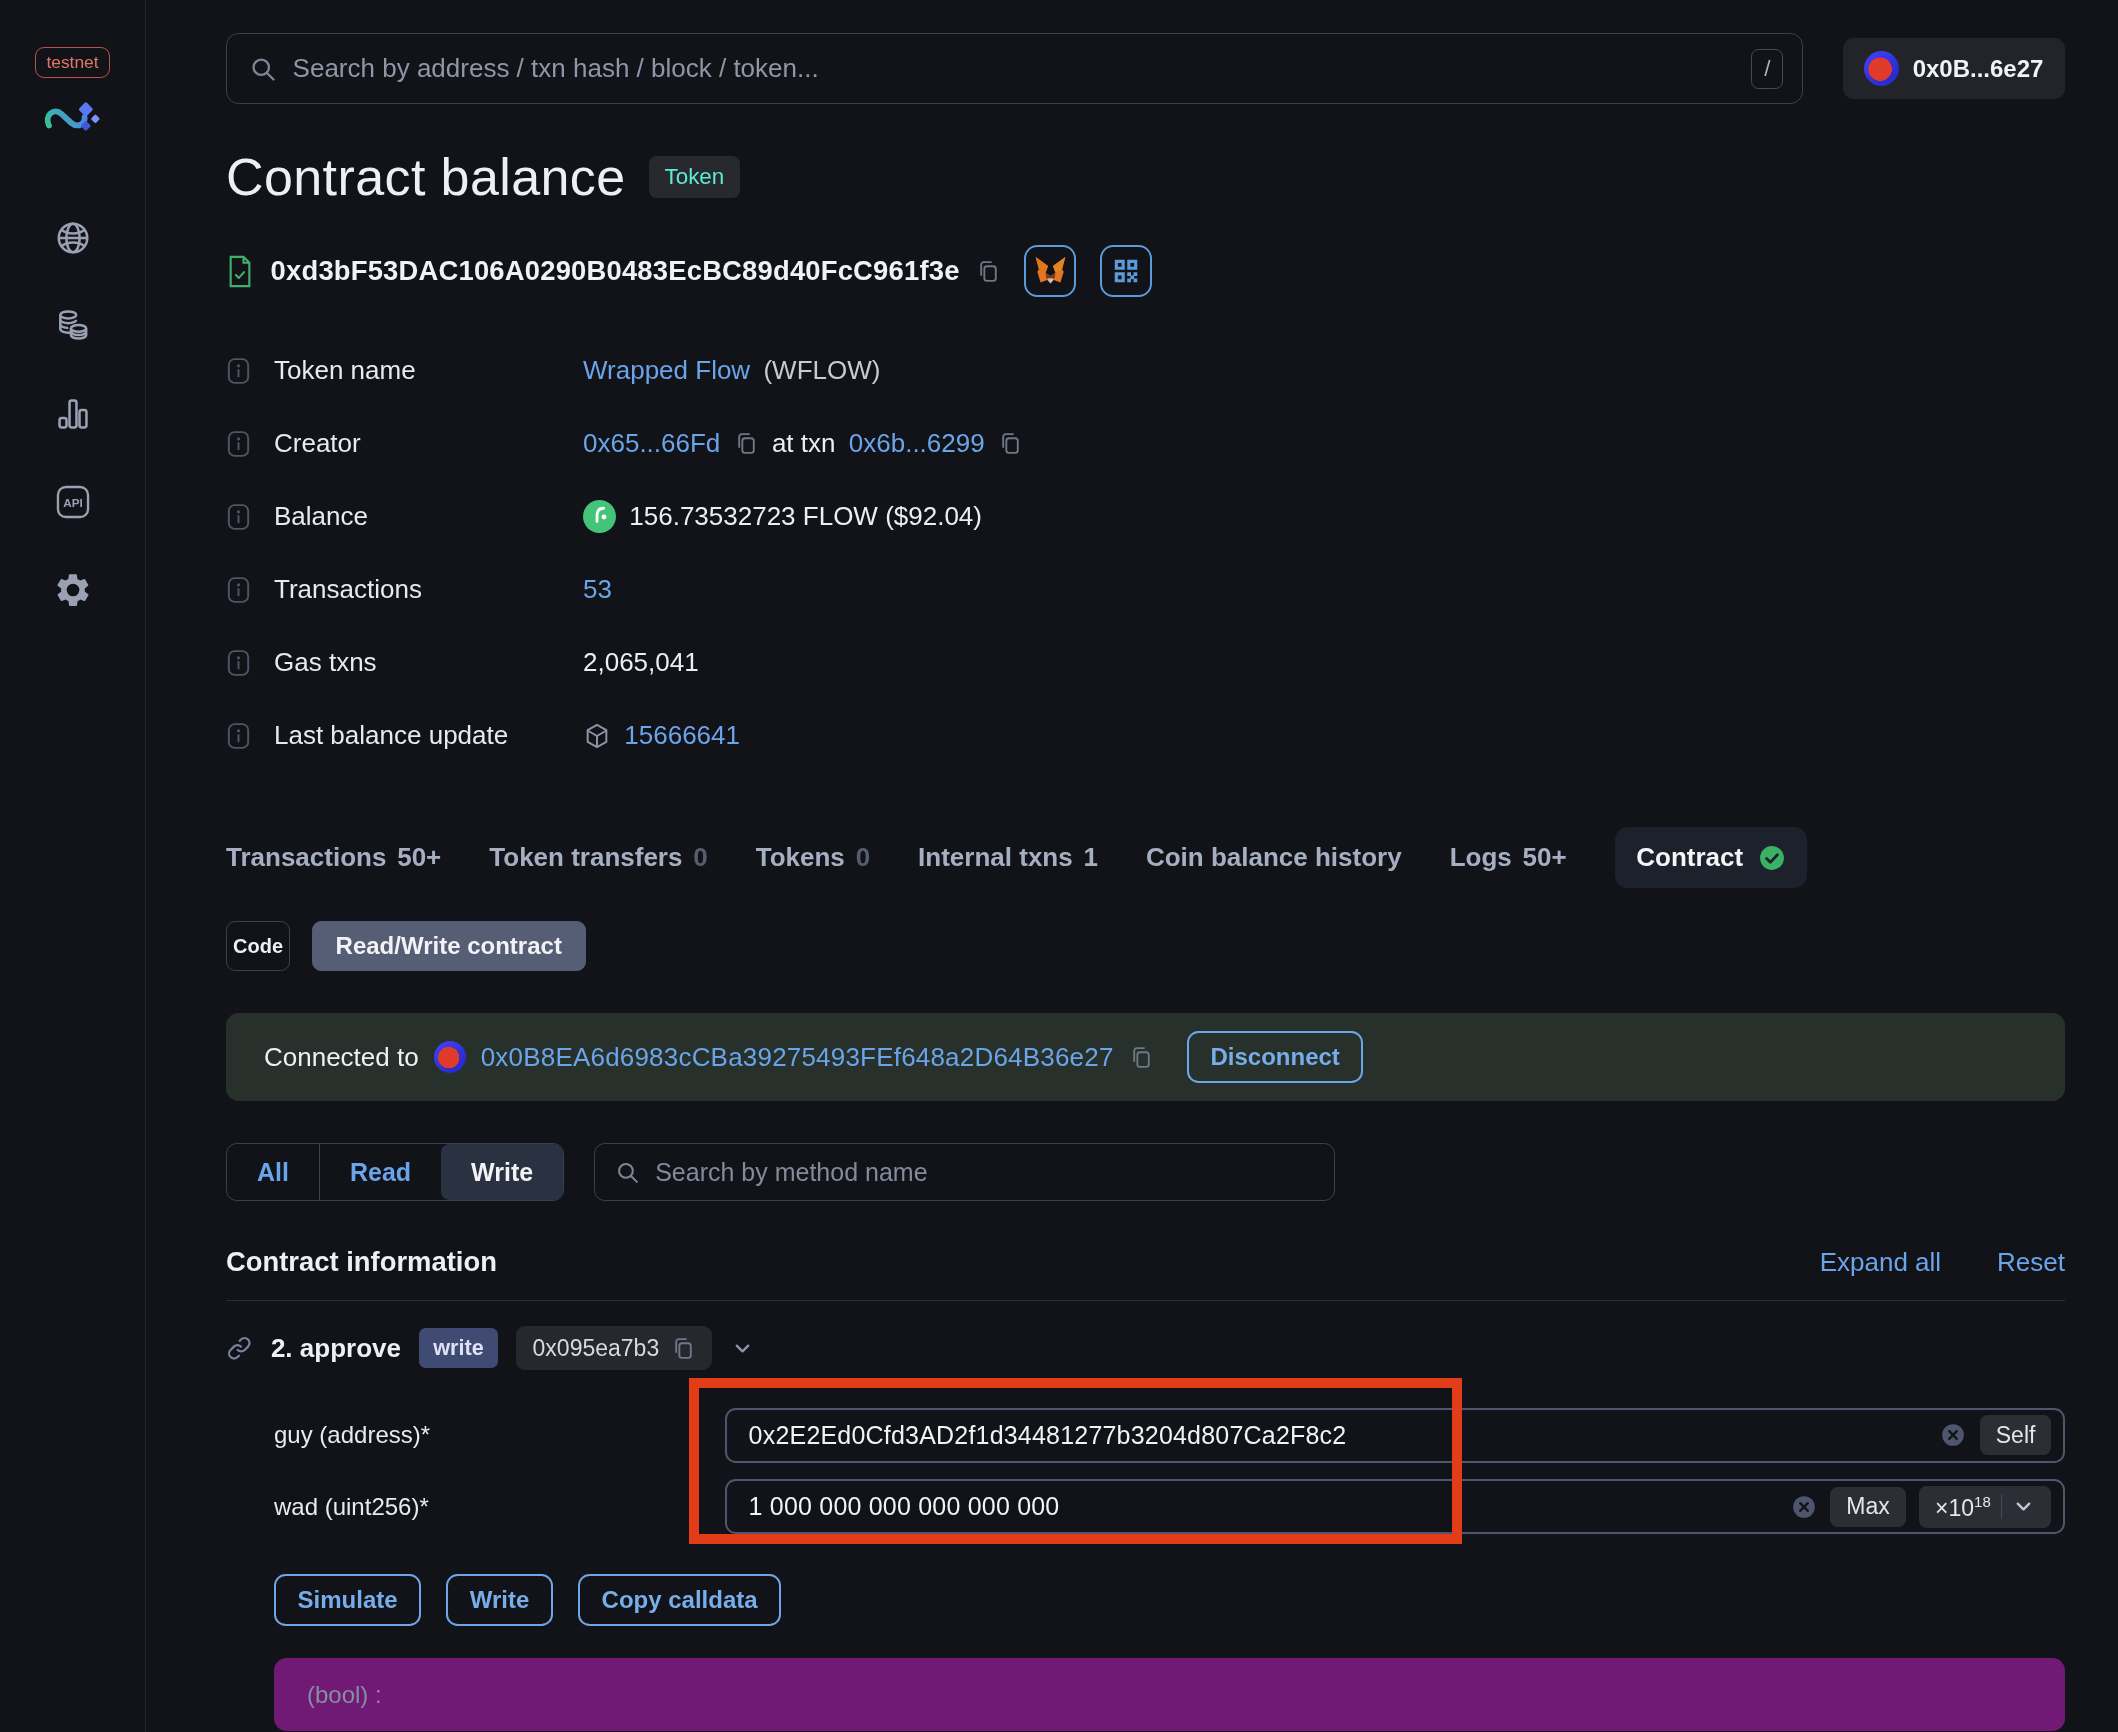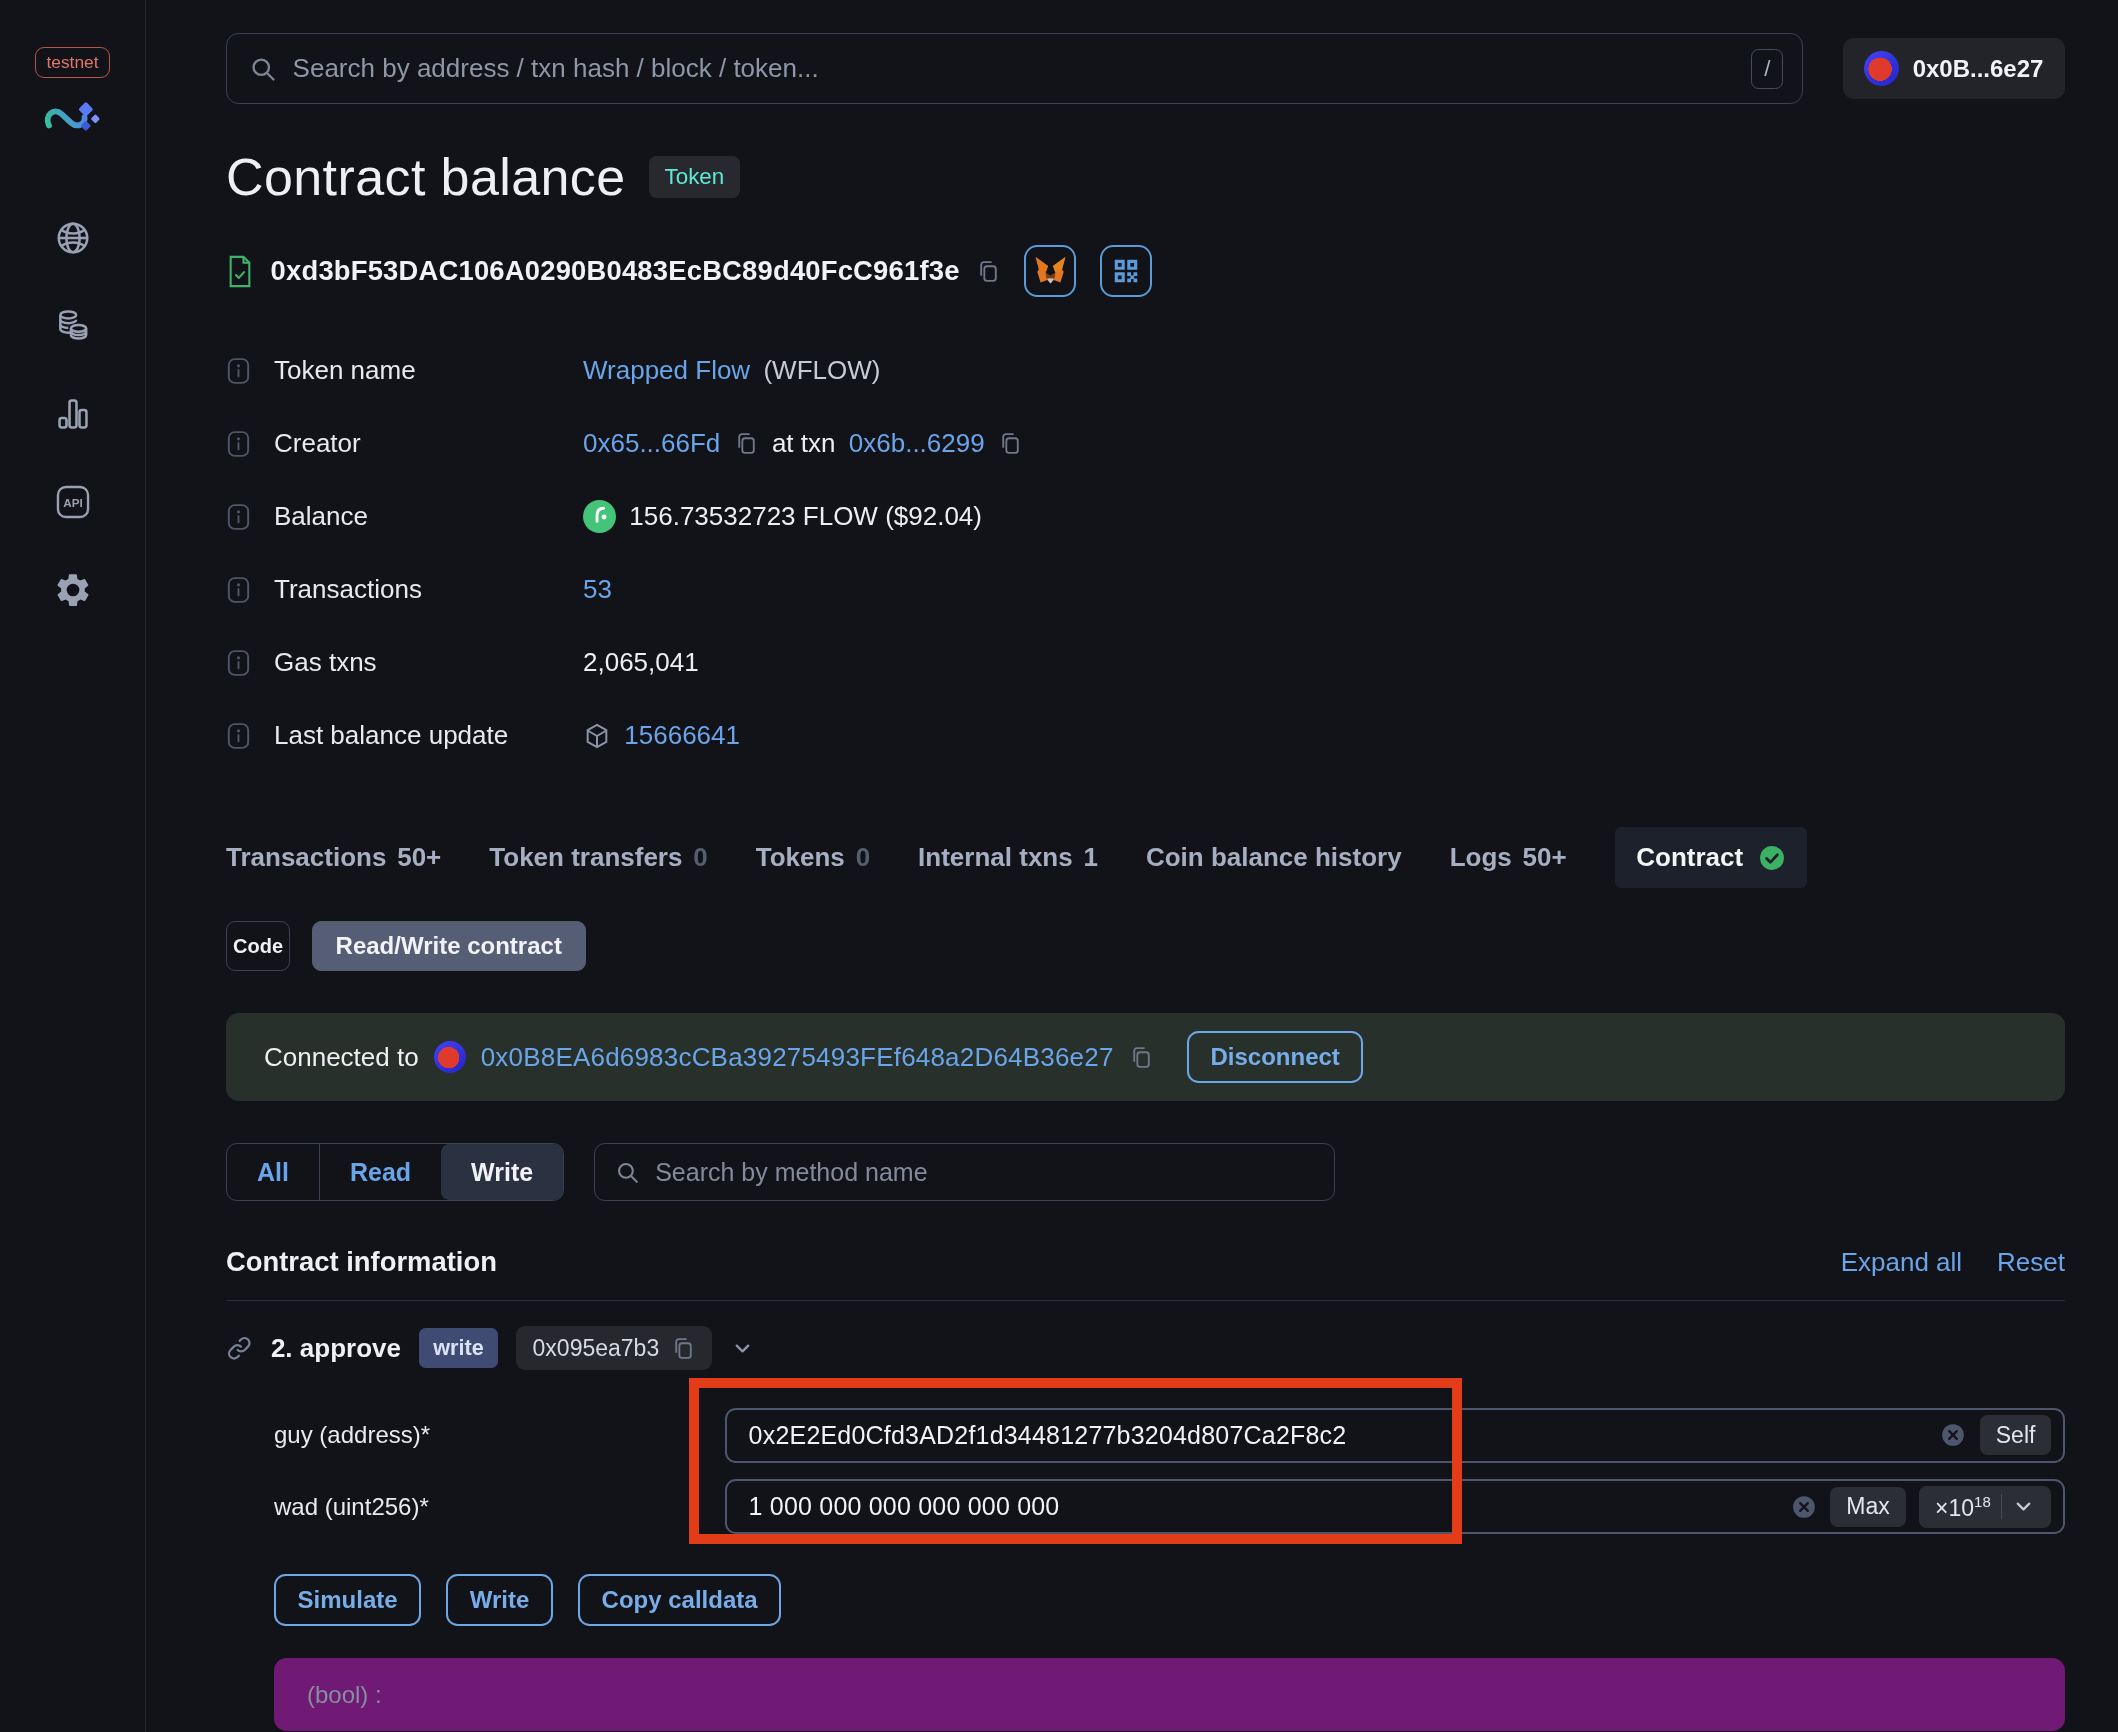--- a/index.html
+++ b/index.html
@@ -77,21 +77,21 @@
   .link { color:#6aa4e9; }
   .muted-paren { color:#c6cbd5; }
   .flow-coin { width:33px; height:33px; }
   .cube-icon { color:#8b93a6; } .cube-icon svg{ width:28px; height:28px; }
 
   
   .tabs { margin-top:55px; display:flex; align-items:center; gap:48px; }
   .tab { font-size:26px; font-weight:bold; color:#a6afc2; display:flex; gap:10.8px; align-items:center; }
   .tab .count-dim { color:#565d6c; }
   .tab-selected {
-    background:#1d212b; border-radius:6px; padding:15px 21.6px; color:#f4f5f7;gap:16px;
+    background:#1d212b; border-radius:13px; padding:15px 21.6px; color:#f4f5f7;gap:16px;
   }
   .check-circle svg { width:26px; height:26px; }
 
   .subtabs { margin-top:33px; display:flex; gap:21.6px; }
   .btn-outline-gray {
     border:1.7px solid #3a4152; border-radius:9.1px; padding:10px 6px;
     font-size:20px; font-weight:bold; color:#eef0f4; background:transparent;
   }
   .btn-fill-slate {
     background:#565e76; border:1.7px solid #565e76; border-radius:9.1px; padding:10px 23px;
@@ -125,21 +125,21 @@
   .segment-selected { background:#2a3140; color:#f2f3f6; border-radius:8.3px; border-left:none; }
   .method-search {
     width:741px; height:58px; border:1.7px solid #3a4152; border-radius:10.8px;
     display:flex; align-items:center; gap:15px; padding:0 20px;
   }
   .method-search .placeholder { font-size:25px; color:#828a9c; }
 
   
   .section-head { margin-top:45px; display:flex; align-items:center; }
   .section-title { font-size:27.4px; font-weight:bold; color:#eef0f4; }
-  .section-links { margin-left:auto; display:flex; gap:35px;justify-content:flex-end; }
+  .section-links { margin-left:auto; display:flex; gap:56px;justify-content:flex-end; }
   .section-links .link { font-size:26px; }
   .divider { height:1.7px; background:#2b2e36; margin-top:21.6px; }
 
   .method-header { margin-top:25px; display:flex; align-items:center; gap:18.3px; }
   .chain-icon { color:#79829a; } .chain-icon svg { width:26.6px; height:26.6px; }
   .method-name { font-size:26px; font-weight:bold; color:#eef0f4; }
   .write-badge { background:#3f4b73; color:#dde3f4; border-radius:6.6px; padding:6.6px 14px; font-size:21.6px; font-weight:bold; }
   .selector-pill {
     background:#26282e; border-radius:9.1px; padding:8.3px 16.6px; font-size:23px; color:#d6dae2;
     display:flex; align-items:center; gap:11.6px;

